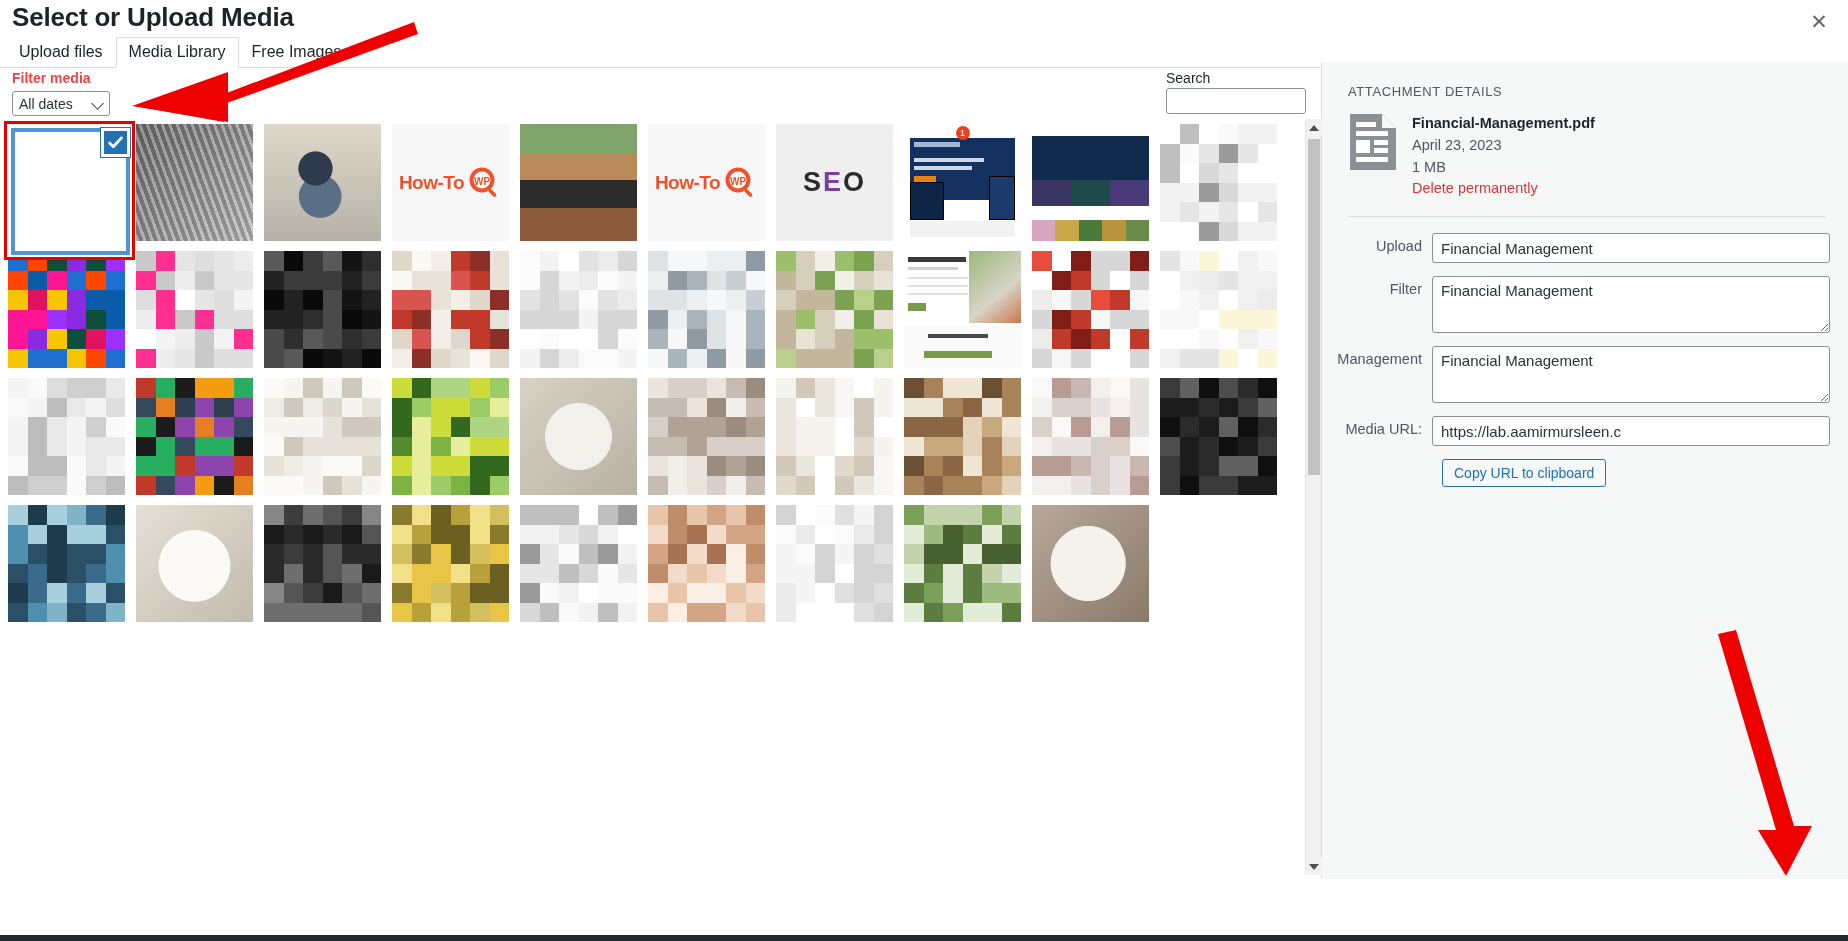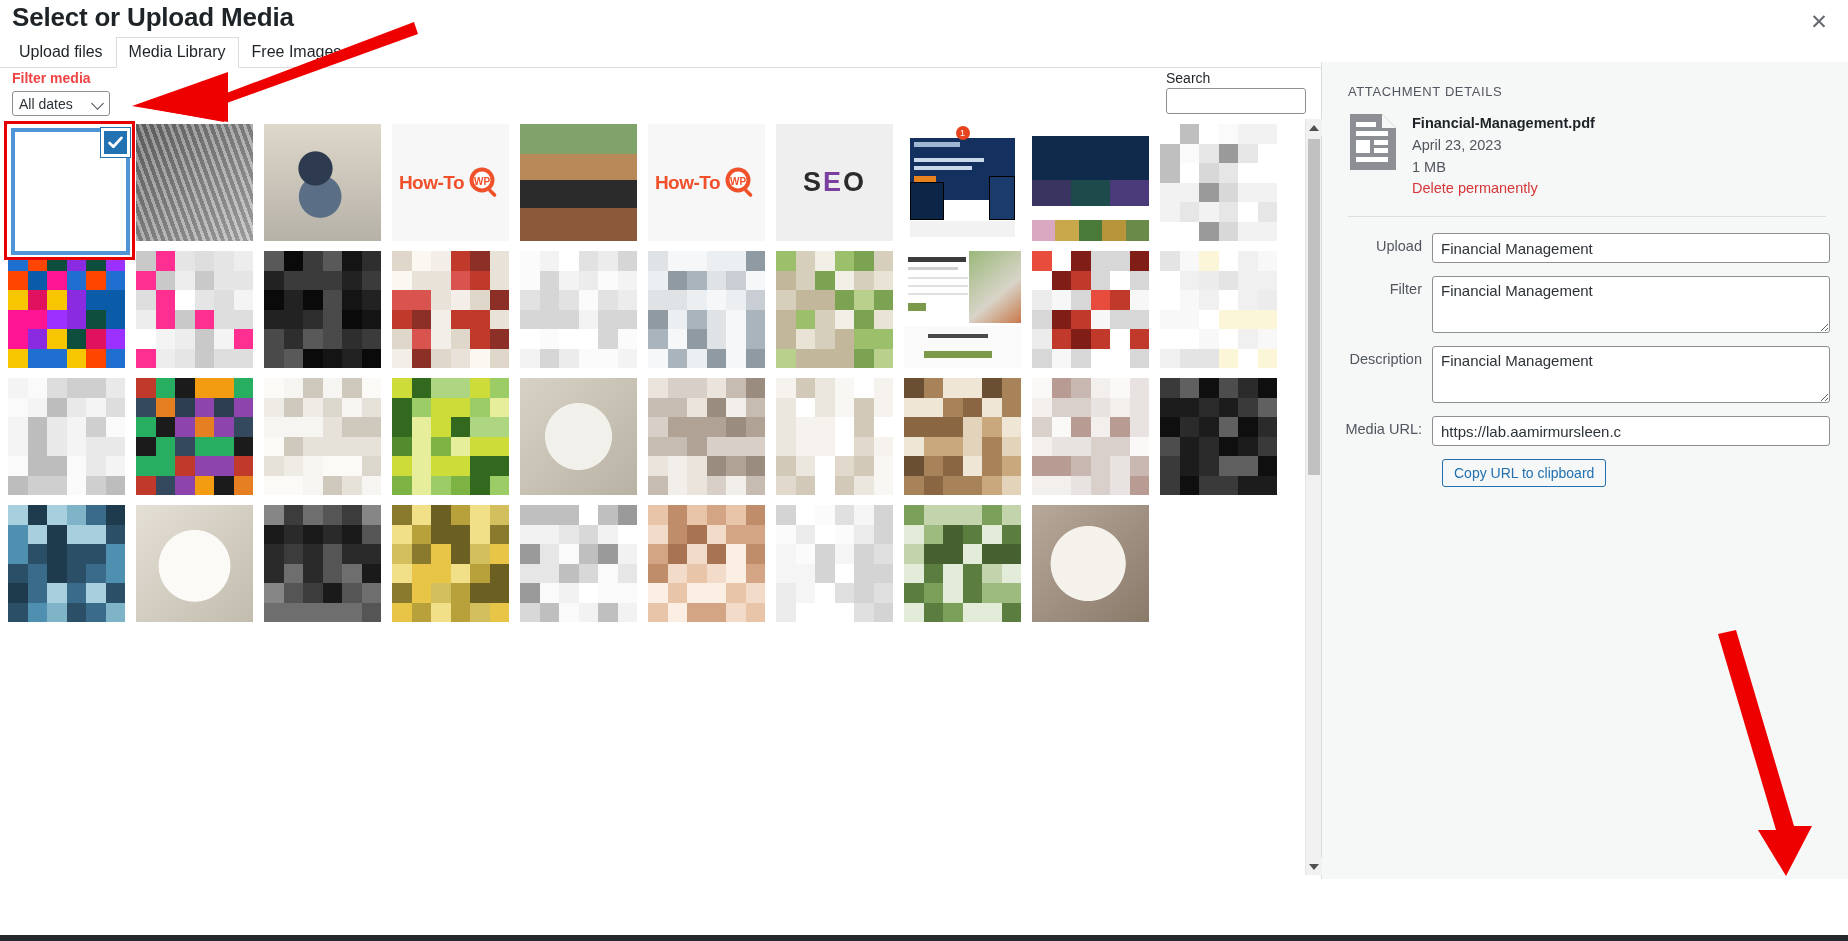--- a/index.html
+++ b/index.html
@@ -1651,21 +1651,21 @@
       <label>Upload</label>
       <input type="text" value="Financial Management" style="">
     </div>
 
     <div class="field" id="f-caption">
       <label>Filter</label>
       <textarea style="">Financial Management</textarea>
     </div>
 
     <div class="field" id="f-desc">
-      <label>Description</label>
+      <label>Management</label>
       <textarea style="">Financial Management</textarea>
     </div>
 
     <div class="field" id="f-url">
       <label>Media URL:</label>
       <input type="text" readonly="" value="https://lab.aamirmursleen.c" style="">
     </div>
 
     <div class="copy-row">
       <button class="copy-btn">Copy URL to clipboard</button>

